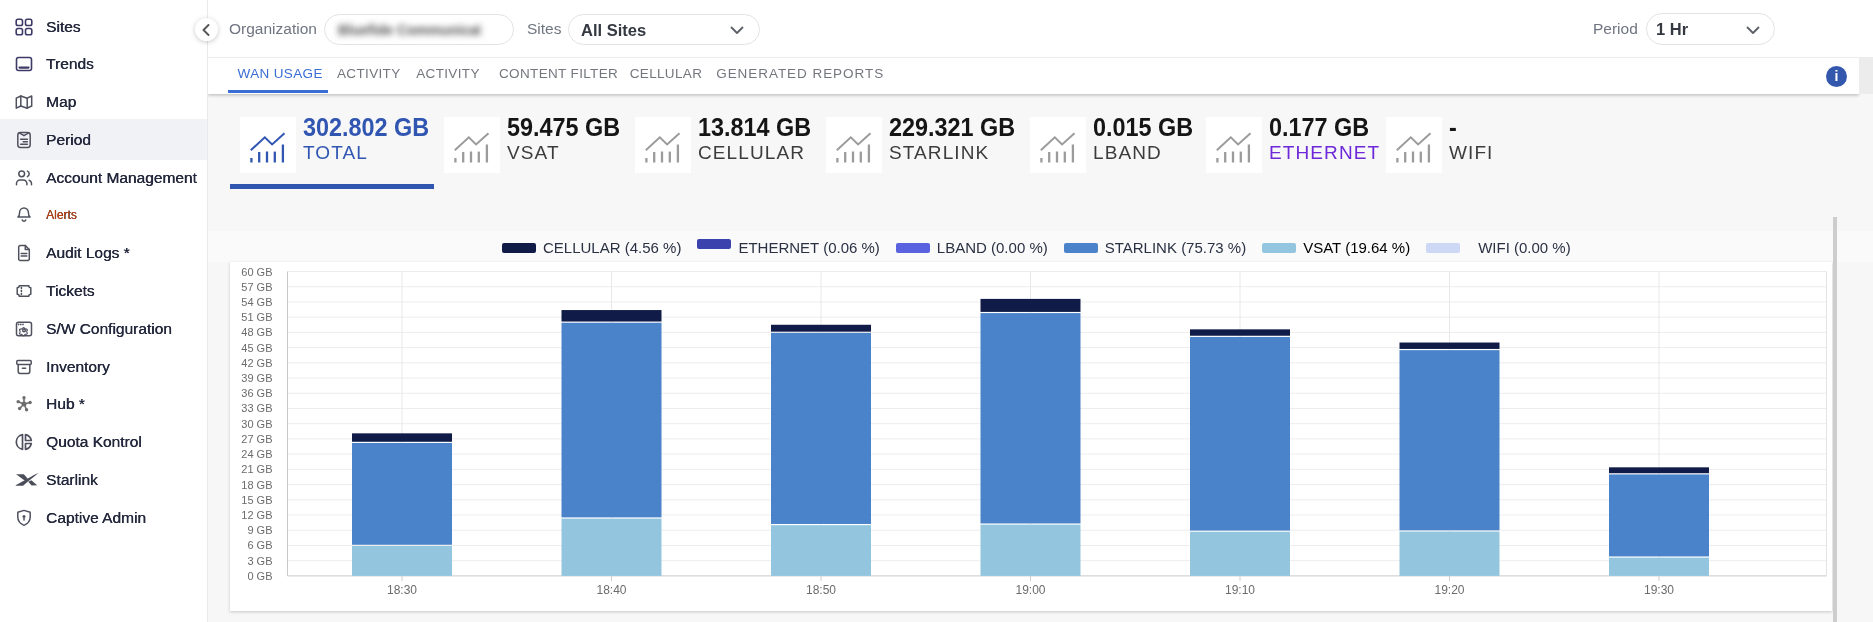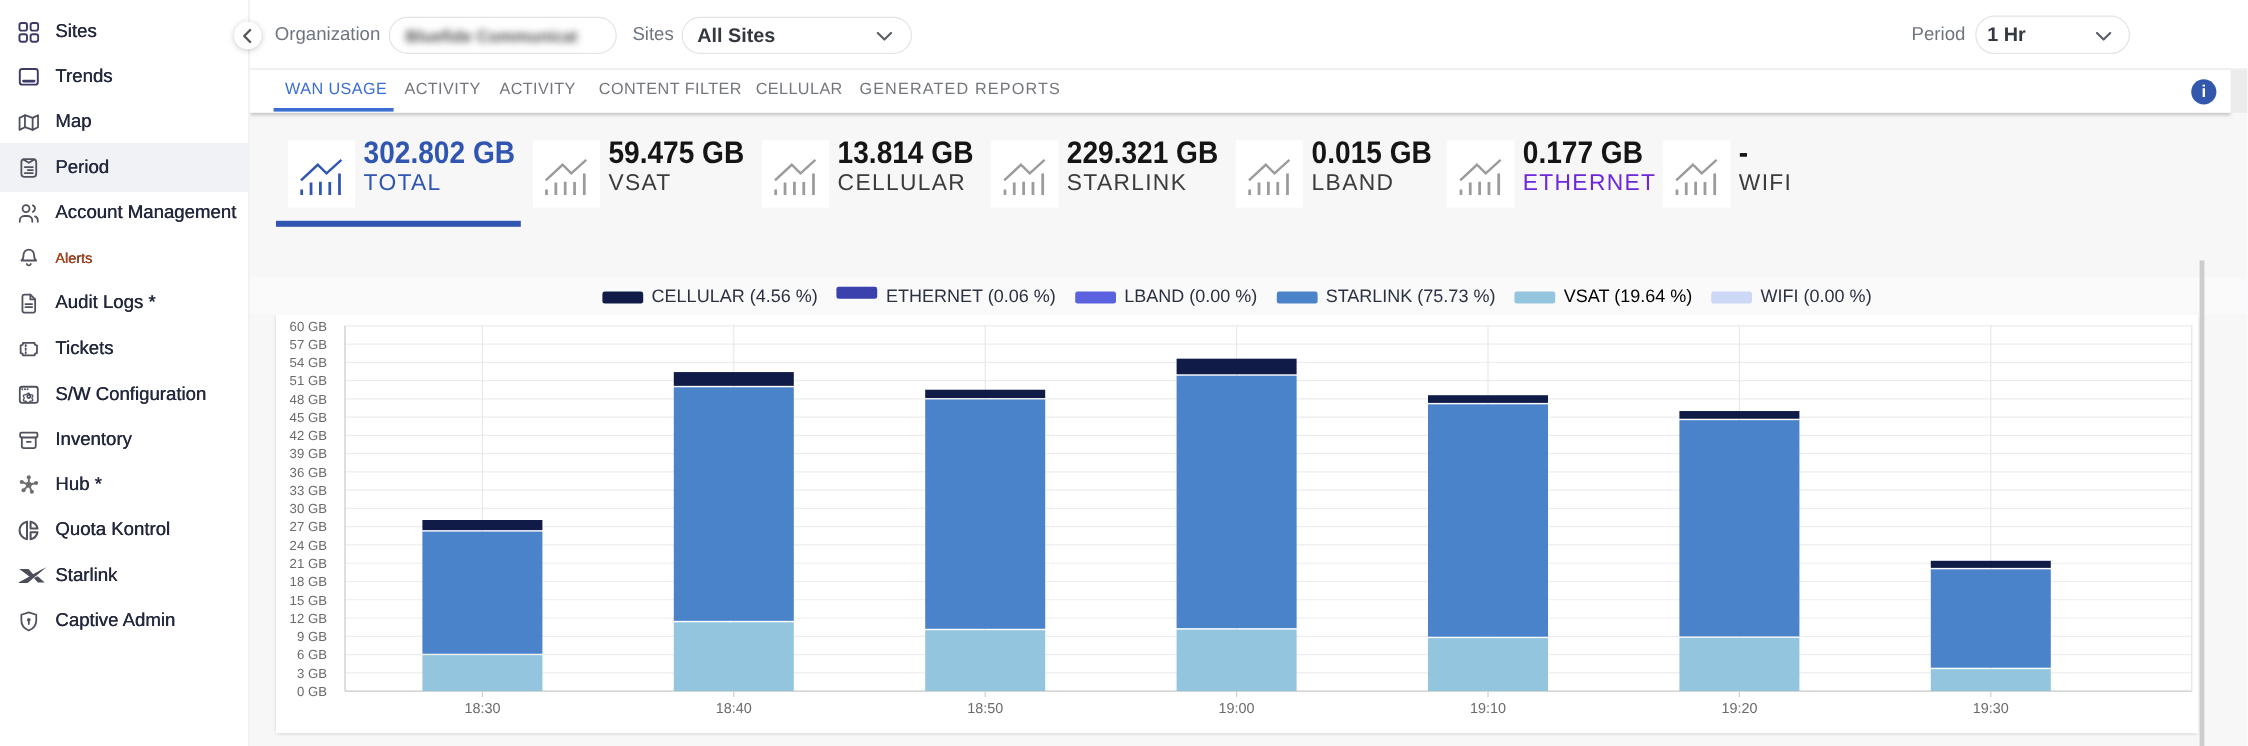--- a/index.html
+++ b/index.html
@@ -162,21 +162,21 @@
         <div style="font-size:15px;color:#2a3142;white-space:nowrap;">LBAND (0.00 %)</div>
       </div>
 <div style="display:flex;align-items:center;gap:7px;">
         <div style="width:34px;height:10px;border-radius:2px;background:#4a83ca;"></div>
         <div style="font-size:15px;color:#2a3142;white-space:nowrap;">STARLINK (75.73 %)</div>
       </div>
 <div style="display:flex;align-items:center;gap:7px;">
         <div style="width:34px;height:10px;border-radius:2px;background:#93c6de;"></div>
         <div style="font-size:15px;color:#000000;white-space:nowrap;">VSAT (19.64 %)</div>
       </div>
-<div style="display:flex;align-items:center;gap:7px;">
+<div style="display:flex;align-items:center;gap:18px;">
         <div style="width:34px;height:10px;border-radius:2px;background:#ccd8f5;"></div>
         <div style="font-size:15px;color:#2a3142;white-space:nowrap;">WIFI (0.00 %)</div>
       </div>
 </div>
 <div class="abs" style="left:230px;top:261.5px;width:1602px;height:349.5px;background:#fff;box-shadow:0 1px 3px rgba(0,0,0,0.2);"></div>
 <svg class="abs" style="left:230px;top:261.5px;" width="1602" height="349.5" viewBox="0 0 1602 349.5">
       <line x1="57.5" y1="313.90" x2="1596.5" y2="313.90" stroke="#c9c9c9" stroke-width="1"></line>
       <text x="42.5" y="317.90" font-size="11" fill="#6b6b6b" text-anchor="end">0 GB</text>
       <line x1="57.5" y1="298.68" x2="1596.5" y2="298.68" stroke="#ededed" stroke-width="1"></line>
       <text x="42.5" y="302.68" font-size="11" fill="#6b6b6b" text-anchor="end">3 GB</text>

